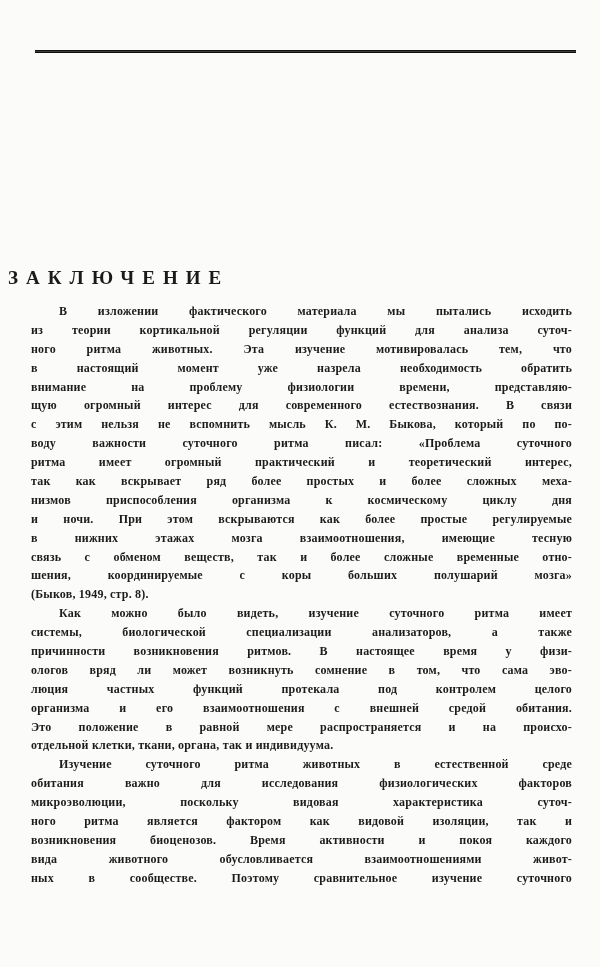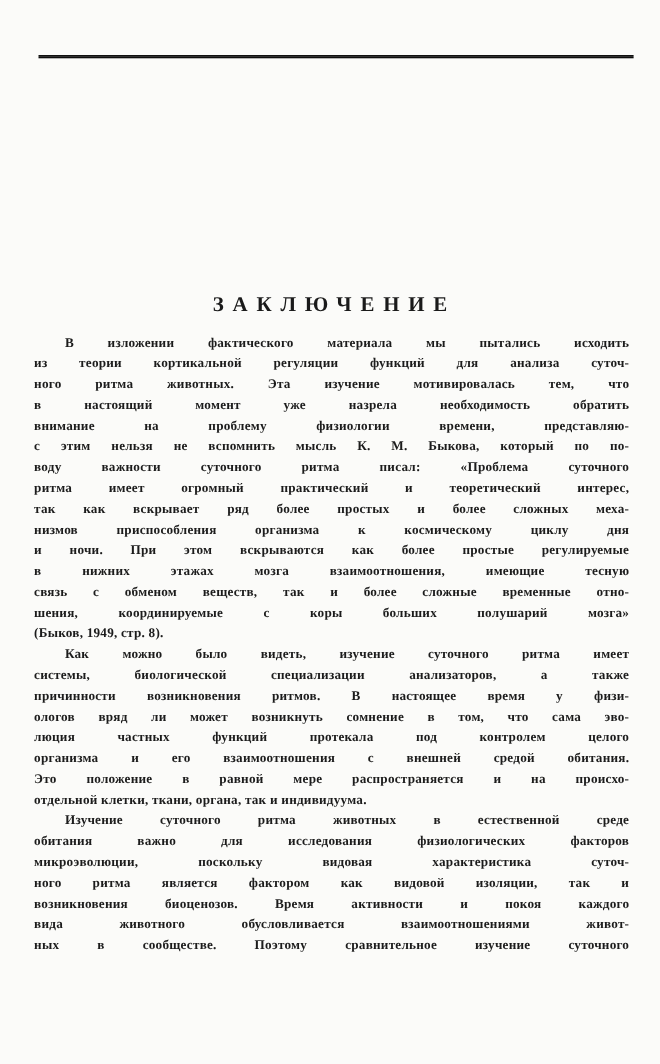--- a/index.html
+++ b/index.html
@@ -27,21 +27,21 @@
     width: 541px;
     height: 3px;
     background: linear-gradient(to bottom, #101010 0%, #101010 35%, #3d3d3d 50%, #0d0d0d 65%, #0d0d0d 100%);
   }
   .heading {
     position: absolute;
     top: 267px;
     left: 0;
     width: 100%;
     margin: 0;
-    text-align: center;
+    text-align: left;
     font-size: 19px;
     font-weight: bold;
     letter-spacing: 8px;
     text-indent: 8px;
     color: #1a1a1a;
   }
   .body-text {
     position: absolute;
     top: 302px;
     left: 31px;
@@ -69,20 +69,21 @@
 
 <div class="page">
   <div class="top-rule"></div>
   <h1 class="heading">ЗАКЛЮЧЕНИЕ</h1>
   <div class="body-text">
     <div class="line indent">В изложении фактического материала мы пытались исходить</div>
     <div class="line">из теории кортикальной регуляции функций для анализа суточ-</div>
     <div class="line">ного ритма животных. Эта изучение мотивировалась тем, что</div>
     <div class="line">в настоящий момент уже назрела необходимость обратить</div>
     <div class="line">внимание на проблему физиологии времени, представляю-</div>
+    <div class="line">щую огромный интерес для современного естествознания. В связи</div>
     <div class="line">с этим нельзя не вспомнить мысль К. М. Быкова, который по по-</div>
     <div class="line">воду важности суточного ритма писал: «Проблема суточного</div>
     <div class="line">ритма имеет огромный практический и теоретический интерес,</div>
     <div class="line">так как вскрывает ряд более простых и более сложных меха-</div>
     <div class="line">низмов приспособления организма к космическому циклу дня</div>
     <div class="line">и ночи. При этом вскрываются как более простые регулируемые</div>
     <div class="line">в нижних этажах мозга взаимоотношения, имеющие тесную</div>
     <div class="line">связь с обменом веществ, так и более сложные временные отно-</div>
     <div class="line">шения, координируемые с коры больших полушарий мозга»</div>
     <div class="line short">(Быков, 1949, стр. 8).</div>

